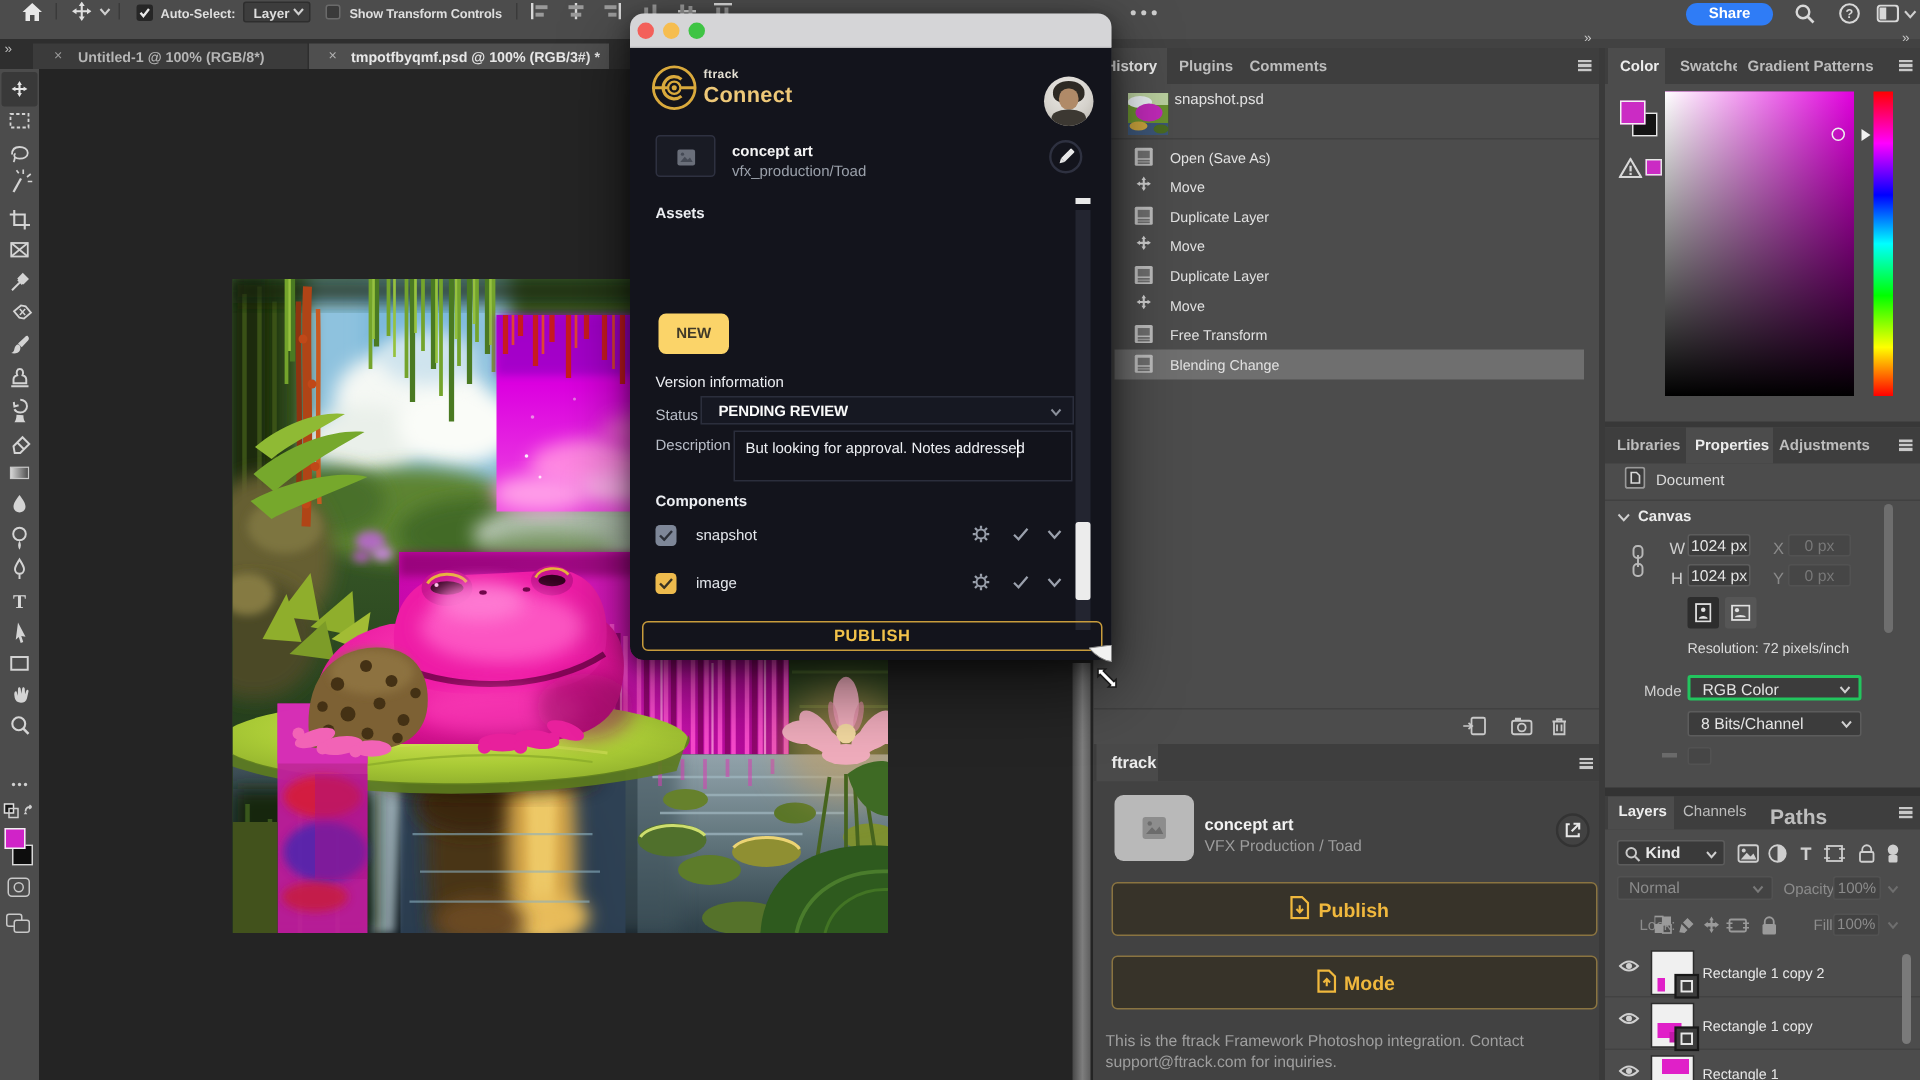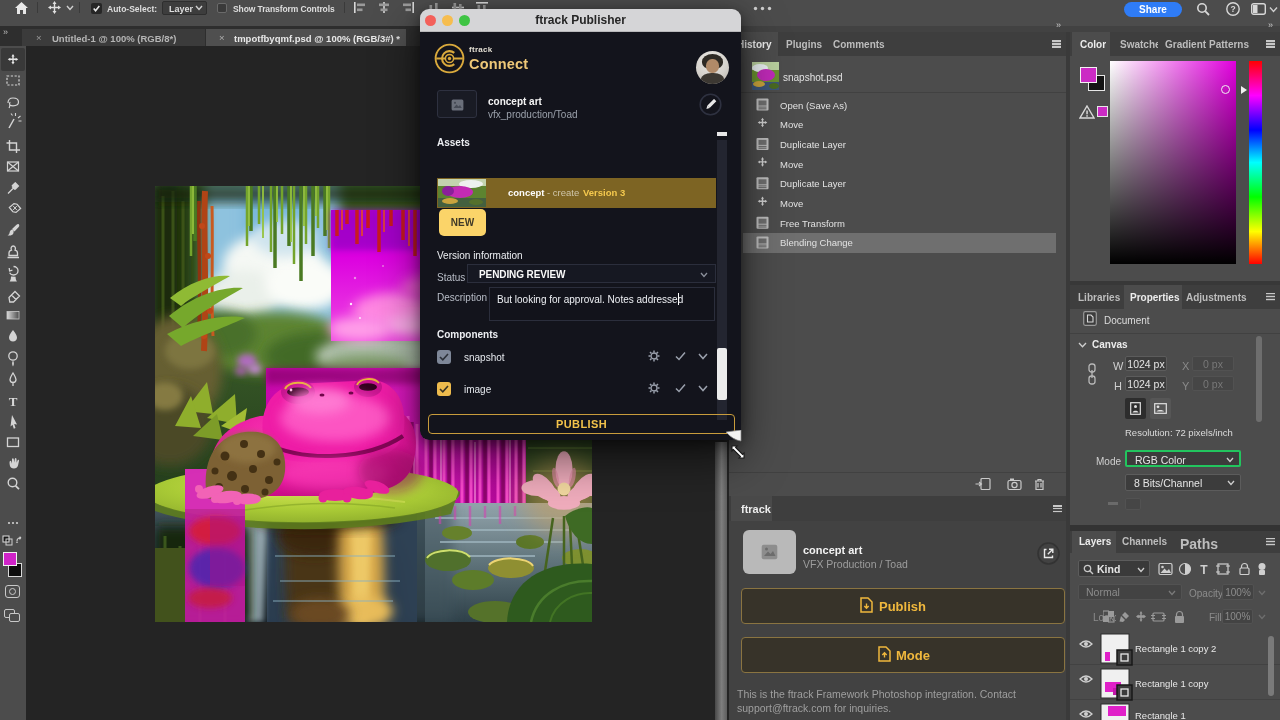--- a/index.html
+++ b/index.html
@@ -580,21 +580,21 @@
     <svg width="27" height="28" viewBox="0 0 27 28">
         <rect width="27" height="28" fill="#69902f"></rect>
         <rect x="0" y="0" width="27" height="8" fill="#b9cf9e"></rect>
         <ellipse cx="8" cy="6" rx="8" ry="4" fill="#e8eef0"></ellipse>
         <ellipse cx="14" cy="13" rx="9" ry="6" fill="#c02ab8"></ellipse>
         <rect x="0" y="20" width="27" height="8" fill="#3c5577"></rect>
         <ellipse cx="7" cy="22" rx="6" ry="3" fill="#c8a23c"></ellipse>
         <ellipse cx="22" cy="24" rx="5" ry="3" fill="#4a6a22"></ellipse>
       </svg>
   </div>
-  <div class="ab" style="left:54px;top:40px;font-size:10px;color:#e2e2e2">snapshot.psd</div>
+  <div class="ab" style="left:54px;top:29px;font-size:10px;color:#e2e2e2">snapshot.psd</div>
   <div class="ab" style="left:0px;top:60px;width:337px;height:1px;background:#414141"></div>
 
   <div class="ab" style="left:14px;top:201px;width:313px;height:20px;background:#6f6f6f"></div>
   <svg class="ab" style="left:0;top:63px" width="337" height="200" viewBox="0 0 337 200">
     <g fill="none" stroke="#cfcfcf" stroke-width="1.1">
 
       <g id="hdoc">
           <rect x="27.5" y="3.5" width="12" height="12" rx="1" fill="#bdbdbd" stroke="none"></rect>
           <rect x="29.5" y="5.5" width="8" height="5" fill="#6e6e6e" stroke="none"></rect>
           <rect x="29.5" y="11.5" width="8" height="1.2" fill="#6e6e6e" stroke="none"></rect>
@@ -759,21 +759,21 @@
       </svg></div>
   <div class="ab" style="left:38px;top:470px;width:10px;height:3px;background:#6a6a6a"></div>
   <div class="ab" style="left:55px;top:466px;width:16px;height:12px;background:#464646;border:1px solid #525252;border-radius:2px"></div>
   <div class="ab" style="left:186px;top:304px;width:6px;height:86px;background:#6e6e6e;border-radius:3px"></div>
 
   <div class="ab" style="left:0;top:493px;width:210px;height:6px;background:#333333"></div>
 
   <div class="ab" style="left:0;top:499px;width:210px;height:22px;background:#3e3e3e;"></div>
   <div class="ab" style="left:2px;top:499px;width:44px;height:22px;background:#4c4c4c;"></div>
   <div class="ab" style="left:9px;top:504px;font-size:10px;font-weight:bold;color:#ececec">Layers</div>
-  <div class="ab" style="left:52px;top:504px;font-size:10px;font-weight:bold;color:#bdbdbd">Channels</div>
+  <div class="ab" style="left:52px;top:504px;font-size:10px;font-weight:normal;color:#bdbdbd">Channels</div>
   <div class="ab" style="left:110px;top:504px;font-size:14px;font-weight:bold;color:#bdbdbd">Paths</div>
   <div class="ab" style="left:196px;top:506px;width:9px;height:8px;background:repeating-linear-gradient(#c8c8c8 0 1.5px,#5a5a5a 1.5px 3px)"></div>
 
   <div class="ab" style="left:8px;top:528px;width:72px;height:17px;background:#3a3a3a;border:1px solid #5c5c5c;border-radius:2px;">
     <svg class="ab" style="left:4px;top:3px" width="11" height="11" viewBox="0 0 11 11">
         <circle cx="4.5" cy="4.5" r="3.2" stroke="#c8c8c8" stroke-width="1.3" fill="none"></circle>
         <path d="M7 7 L10 10" stroke="#c8c8c8" stroke-width="1.4"></path>
       </svg>
     <span class="ab" style="left:18px;top:2px;font-size:10.5px;font-weight:bold;color:#e8e8e8">Kind</span>
     <svg class="ab" style="left:58px;top:6px" width="8" height="6" viewBox="0 0 8 6">
@@ -857,21 +857,20 @@
 </svg>
 <div class="ab" style="left:1268px;top:636px;width:6px;height:60px;background:#7a7a7a;border-radius:3px"></div>
 <div class="ab" style="left:1066px;top:32px;width:4px;height:688px;background:#3a3a3a;"></div>
 
 <div class="ab" id="dialog" style="left:420px;top:9px;width:321px;height:431px;border-radius:9px;box-shadow:0 18px 45px rgba(0,0,0,0.55), 0 4px 14px rgba(0,0,0,0.45);">
 
   <div class="ab" style="left:0;top:0;width:321px;height:23px;background:#d5d5d7;border-radius:9px 9px 0 0;border-bottom:1px solid #b8b8ba">
     <div class="ab" style="left:5px;top:5.5px;width:11px;height:11px;border-radius:50%;background:#f3605a"></div>
     <div class="ab" style="left:22px;top:5.5px;width:11px;height:11px;border-radius:50%;background:#f6bd4f"></div>
     <div class="ab" style="left:39px;top:5.5px;width:11px;height:11px;border-radius:50%;background:#3fc444"></div>
-    <div class="ab" style="left:0;top:4px;width:321px;text-align:center;font-size:12px;font-weight:bold;color:#262626">ftrack Publisher</div>
   </div>
 
   <div class="ab" style="left:0;top:23px;width:321px;height:408px;background:#13141c;border-radius:0 0 9px 9px;overflow:hidden">
 
     <svg class="ab" style="left:14px;top:11px" width="31" height="31" viewBox="0 0 31 31">
       <circle cx="15.5" cy="15.5" r="13.9" fill="none" stroke="#d9a93c" stroke-width="1.9"></circle>
       <path d="M2.2 15.5 H11.2" stroke="#d9a93c" stroke-width="2.1"></path>
       <path d="M19.8 15.5 H28.8" stroke="#d9a93c" stroke-width="2.1"></path>
       <path d="M20.3 9.9 A7.4 7.4 0 1 0 20.3 21.1" fill="none" stroke="#d9a93c" stroke-width="2.1"></path>
       <circle cx="15.5" cy="15.5" r="4.1" fill="none" stroke="#d9a93c" stroke-width="1.5"></circle>
@@ -898,37 +897,20 @@
     <svg class="ab" style="left:279px;top:61px" width="23" height="23" viewBox="0 0 23 23">
       <circle cx="11.5" cy="11.5" r="10.3" fill="none" stroke="#2e3140" stroke-width="1.6"></circle>
       <g transform="rotate(45 11.5 11.5)">
           <rect x="10" y="5" width="3.4" height="9.5" rx="0.5" fill="#e8e8e8"></rect>
           <path d="M10 14.5 H13.4 L11.7 17.5 Z" fill="#e8e8e8"></path>
         </g>
     </svg>
 
     <div class="ab" style="left:17px;top:105px;font-size:10px;font-weight:bold;color:#eceef2">Assets</div>
 
-    <div class="ab" style="left:17px;top:146px;width:279px;height:30px;background:#7d6423;">
-      <div class="ab" style="left:1px;top:1px;width:48px;height:28px;overflow:hidden">
-        <svg width="48" height="28" viewBox="0 0 48 28">
-            <rect width="48" height="28" fill="#5d8430"></rect>
-            <rect x="0" y="0" width="48" height="7" fill="#c3d3ae"></rect>
-            <ellipse cx="33" cy="5" rx="12" ry="4" fill="#eef2ee"></ellipse>
-            <ellipse cx="22" cy="13" rx="13" ry="6" fill="#c32bb4"></ellipse>
-            <ellipse cx="10" cy="12" rx="6" ry="5" fill="#8a1f9a"></ellipse>
-            <rect x="0" y="19" width="48" height="9" fill="#44603f"></rect>
-            <ellipse cx="12" cy="22" rx="8" ry="3" fill="#caa43e"></ellipse>
-            <ellipse cx="38" cy="23" rx="7" ry="3" fill="#55702c"></ellipse>
-          </svg>
-      </div>
-      <span class="ab" style="left:71px;top:9px;font-size:9.5px;font-weight:bold;color:#fdfdfd">concept</span>
-      <span class="ab" style="left:110px;top:9px;font-size:9.5px;color:#cfc6ab">-&nbsp;create</span>
-      <span class="ab" style="left:146px;top:9px;font-size:9.5px;font-weight:bold;color:#f5c94e">Version 3</span>
-    </div>
 
     <div class="ab" style="left:19px;top:177px;width:47px;height:27px;background:#fbd469;border-radius:5px;text-align:center;font-size:10px;font-weight:bold;color:#403a28;line-height:27px">NEW</div>
 
     <div class="ab" style="left:17px;top:218px;font-size:10px;font-weight:normal;color:#eceef2">Version information</div>
     <div class="ab" style="left:17px;top:240px;font-size:10px;color:#b9bec8">Status</div>
     <div class="ab" style="left:47px;top:232px;width:249px;height:19px;background:#161822;border:1px solid #2b2e3c;">
       <span class="ab" style="left:11px;top:4px;font-size:10px;font-weight:bold;color:#fafafa;letter-spacing:-0.1px">PENDING REVIEW</span>
       <svg class="ab" style="right:7px;top:7px" width="8" height="6" viewBox="0 0 8 6">
           <path d="M1 1 L4 4.5 L7 1" stroke="#8a8f9a" stroke-width="1.3" fill="none"></path>
         </svg>

